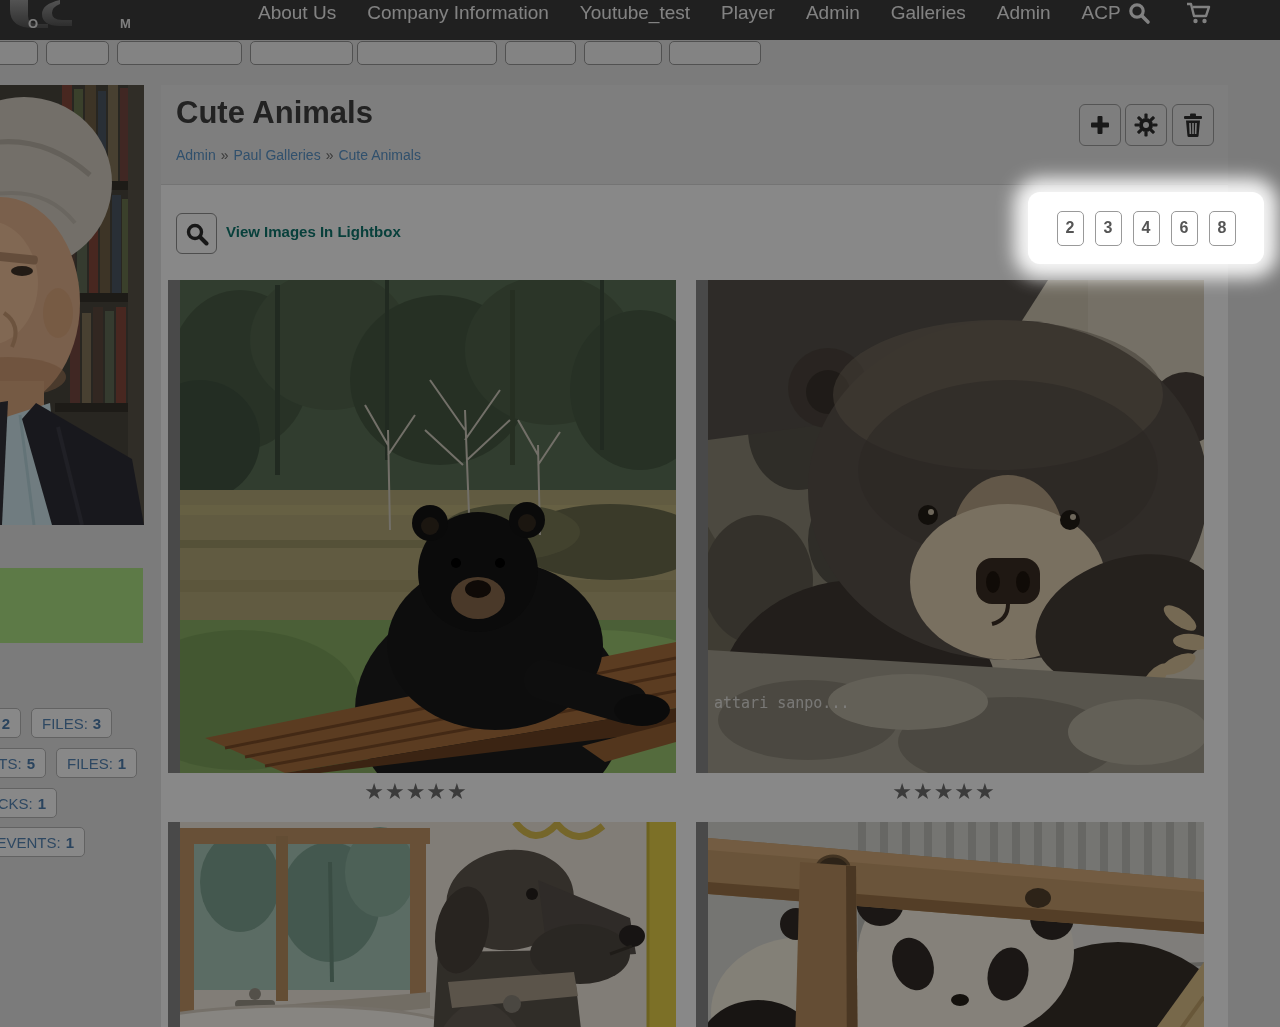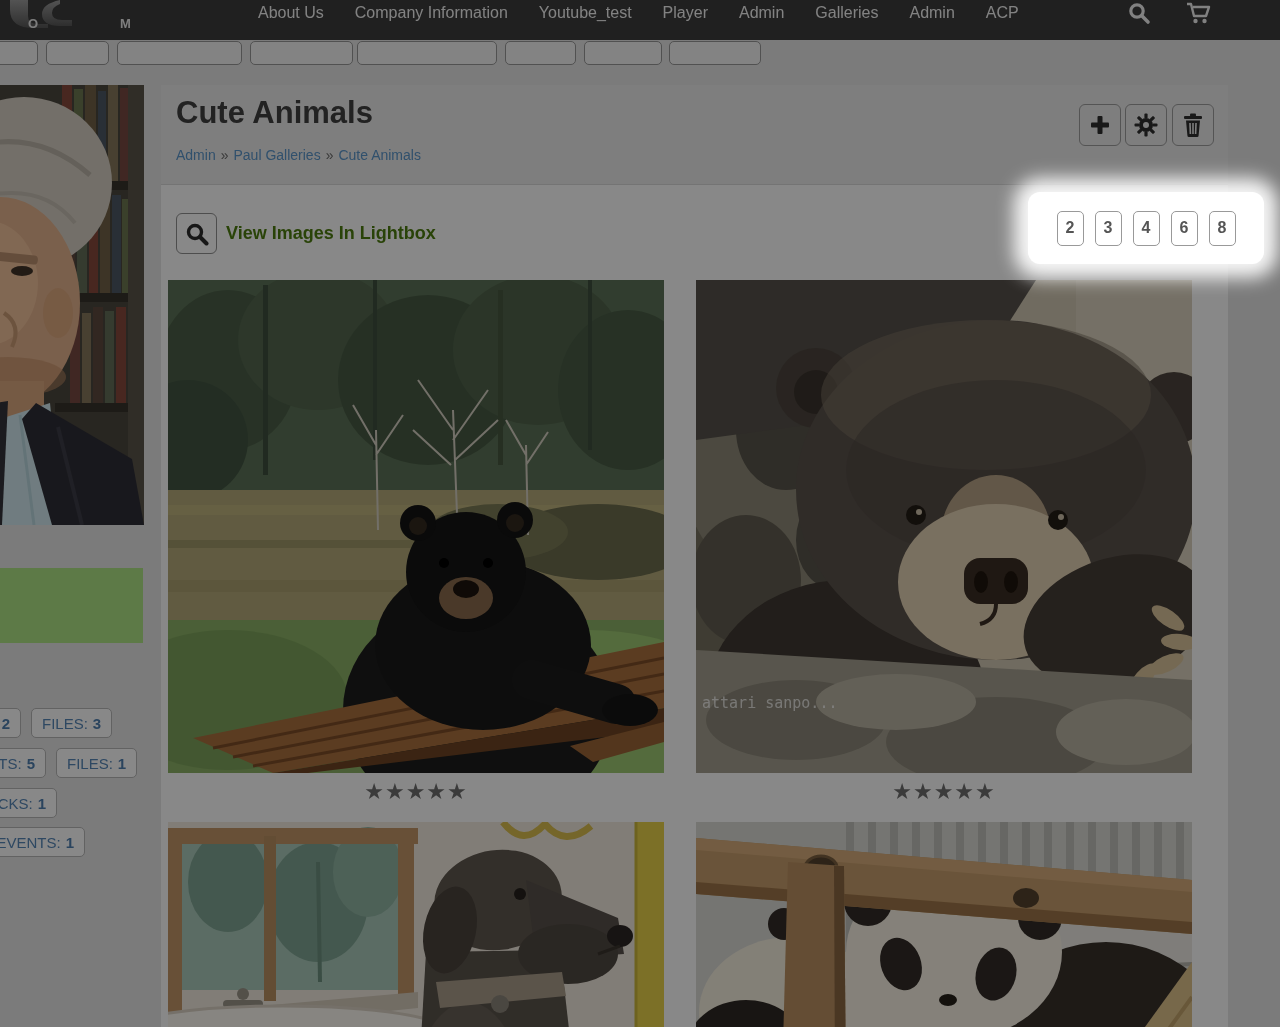--- a/index.html
+++ b/index.html
@@ -6,21 +6,21 @@
   body{font-family:"Liberation Sans","DejaVu Sans",sans-serif;background:#e3e3e3;}
   .screen{position:relative;width:1280px;height:1027px;overflow:hidden;background:#e3e3e3;}
 
   
   .navbar{position:absolute;left:0;top:0;width:1280px;height:40px;background:#3b3b3b;z-index:5;}
   .logo{position:absolute;left:0;top:0;width:170px;height:40px;cursor:pointer;}
   .logo-letter{position:absolute;top:16px;color:#e8e8e8;font-weight:bold;font-size:13px;}
   .logo-letter.l0{left:28px;}
   .logo-letter.l1{left:120px;}
   .nav-items{position:absolute;left:258px;top:0;height:26px;display:flex;gap:31px;align-items:center;}
-  .nav-item{color:#f0f0f0;font-size:16px;white-space:nowrap;cursor:pointer;}
+  .nav-item{color:#f0f0f0;font-size:19px;white-space:nowrap;cursor:pointer;}
   .nav-icon{position:absolute;top:0;width:26px;height:26px;display:flex;align-items:center;justify-content:center;cursor:pointer;}
   .nav-icon.search{left:1126px;}
   .nav-icon.cart{left:1186px;}
 
   
   .tab-row{position:absolute;left:0;top:0;width:1280px;height:70px;}
   .tab-box{position:absolute;top:41px;height:24px;background:#f2f2f2;border:1px solid #969696;border-radius:5px;box-sizing:border-box;}
 
   
   .side-photo{position:absolute;left:0;top:85px;width:144px;height:440px;overflow:hidden;cursor:pointer;}
@@ -36,23 +36,23 @@
   .page-title{position:absolute;left:15px;top:10px;font-size:31px;font-weight:bold;color:#3f3f3f;}
   .breadcrumb{position:absolute;left:15px;top:62px;font-size:14px;color:#666;}
   .crumb{color:#5a94c8;text-decoration:none;cursor:pointer;}
   .crumb-sep{color:#6b6b6b;margin:0 5px;}
   .tool-btn{position:absolute;top:19px;width:42px;height:42px;border:1px solid #9b9b9b;border-radius:6px;
             box-sizing:border-box;display:flex;align-items:center;justify-content:center;background:transparent;cursor:pointer;}
   .tool-btn.b0{left:918px;} .tool-btn.b1{left:964px;} .tool-btn.b2{left:1011px;}
 
   .lightbox-btn{position:absolute;left:15px;top:128px;width:41px;height:41px;border:1px solid #8f8f8f;border-radius:6px;
                 box-sizing:border-box;display:flex;align-items:center;justify-content:center;cursor:pointer;}
-  .lightbox-label{position:absolute;left:65px;top:138px;font-size:18px;font-weight:bold;color:#4d7c0f;cursor:pointer;}
-
-  .gallery-img{position:absolute;width:496px;overflow:hidden;cursor:pointer;background:#888;}
+  .lightbox-label{position:absolute;left:65px;top:138px;font-size:15px;font-weight:bold;color:#0f766e;cursor:pointer;}
+
+  .gallery-img{position:absolute;width:496px;overflow:hidden;cursor:pointer;background:#888;padding-left:12px;}
   .gallery-img svg{display:block;}
   .img-0{left:7px;top:195px;height:493px;}
   .img-1{left:535px;top:195px;height:493px;}
   .img-2{left:7px;top:737px;height:205px;}
   .img-3{left:535px;top:737px;height:205px;}
   .stars{position:absolute;top:694px;width:496px;text-align:center;font-size:22px;color:#6e6e6e;letter-spacing:1px;cursor:pointer;}
   .stars-0{left:7px;} .stars-1{left:535px;}
 
   
   .dim-overlay{position:absolute;inset:0;background:rgba(0,0,0,0.46);z-index:40;}

